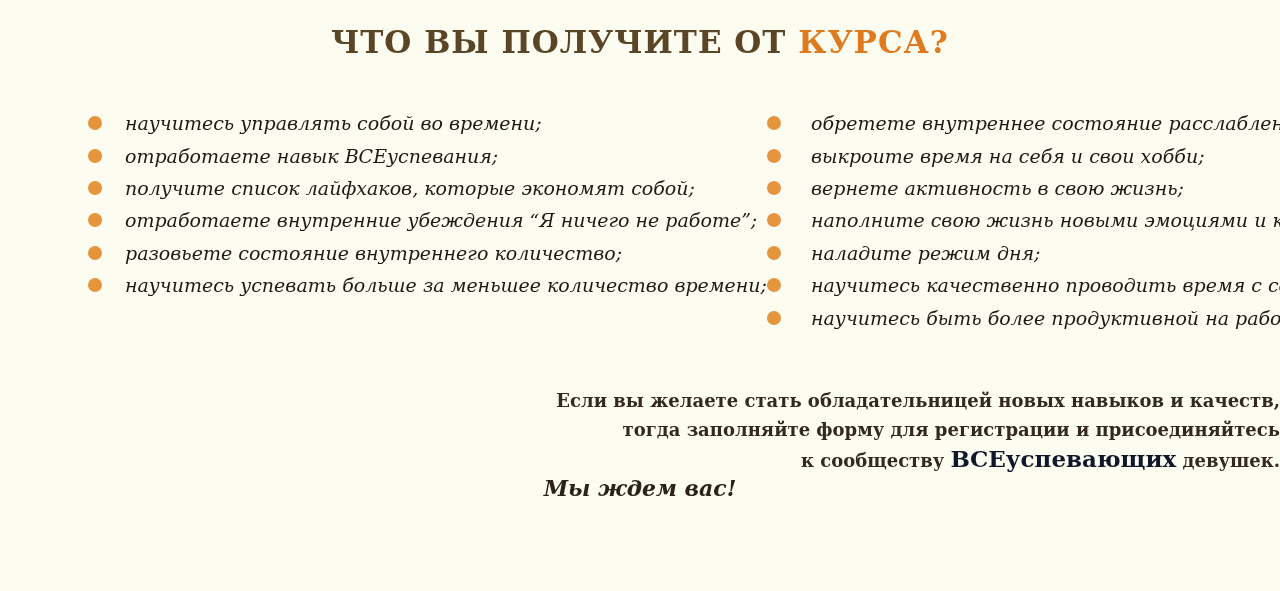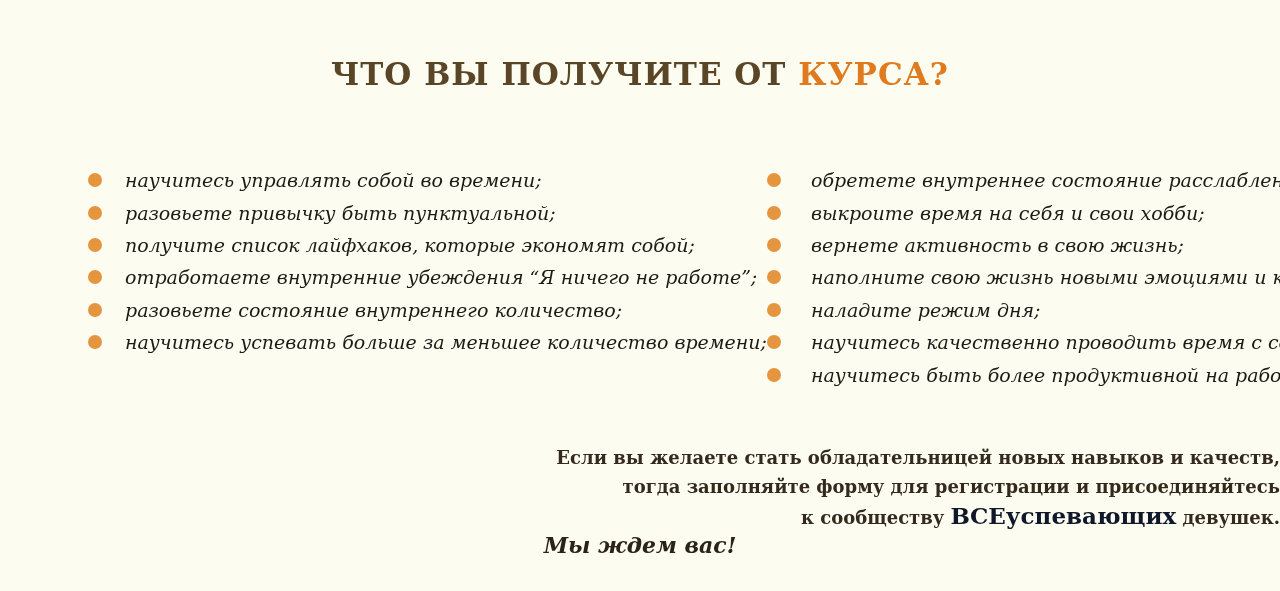--- a/index.html
+++ b/index.html
@@ -9,33 +9,33 @@
     font-family: "DejaVu Serif", "Liberation Serif", serif;
     color: #1C1A15;
   }
   .page {
     width: 1280px;
     height: 591px;
     position: relative;
   }
   
   .title {
-    padding-top: 54px;
+    padding-top: 22px;
     text-align: center;
     font-size: 31px;
     font-weight: bold;
     letter-spacing: 1px;
     color: #5A4527;
     line-height: 40px;
   }
   .title .hl { color: #DF7B1E; }
   
   .benefits {
     display: flex;
-    margin-top: 70px;
+    margin-top: 45px;
     padding-left: 88px;
     padding-right: 56px;
   }
   .col-left { flex: 0 0 622px; }
   .col-right { flex: 1 1 auto; }
   .benefit-row {
     display: flex;
     align-items: center;
     height: 32.4px;
     white-space: nowrap;
@@ -84,21 +84,21 @@
 
   <div class="benefits">
 
     <div class="col-left">
       <div class="benefit-row">
         <span class="dot"></span>
         <span class="benefit-text">научитесь управлять собой во времени;</span>
       </div>
       <div class="benefit-row">
         <span class="dot"></span>
-        <span class="benefit-text">разовьете привычку быть пунктуальной;</span>
+        <span class="benefit-text">отработаете навык ВСЕуспевания;</span>
       </div>
       <div class="benefit-row">
         <span class="dot"></span>
         <span class="benefit-text">получите список лайфхаков, которые экономят собой;</span>
       </div>
       <div class="benefit-row">
         <span class="dot"></span>
         <span class="benefit-text">отработаете внутренние убеждения “Я ничего не работе”;</span>
       </div>
       <div class="benefit-row">

